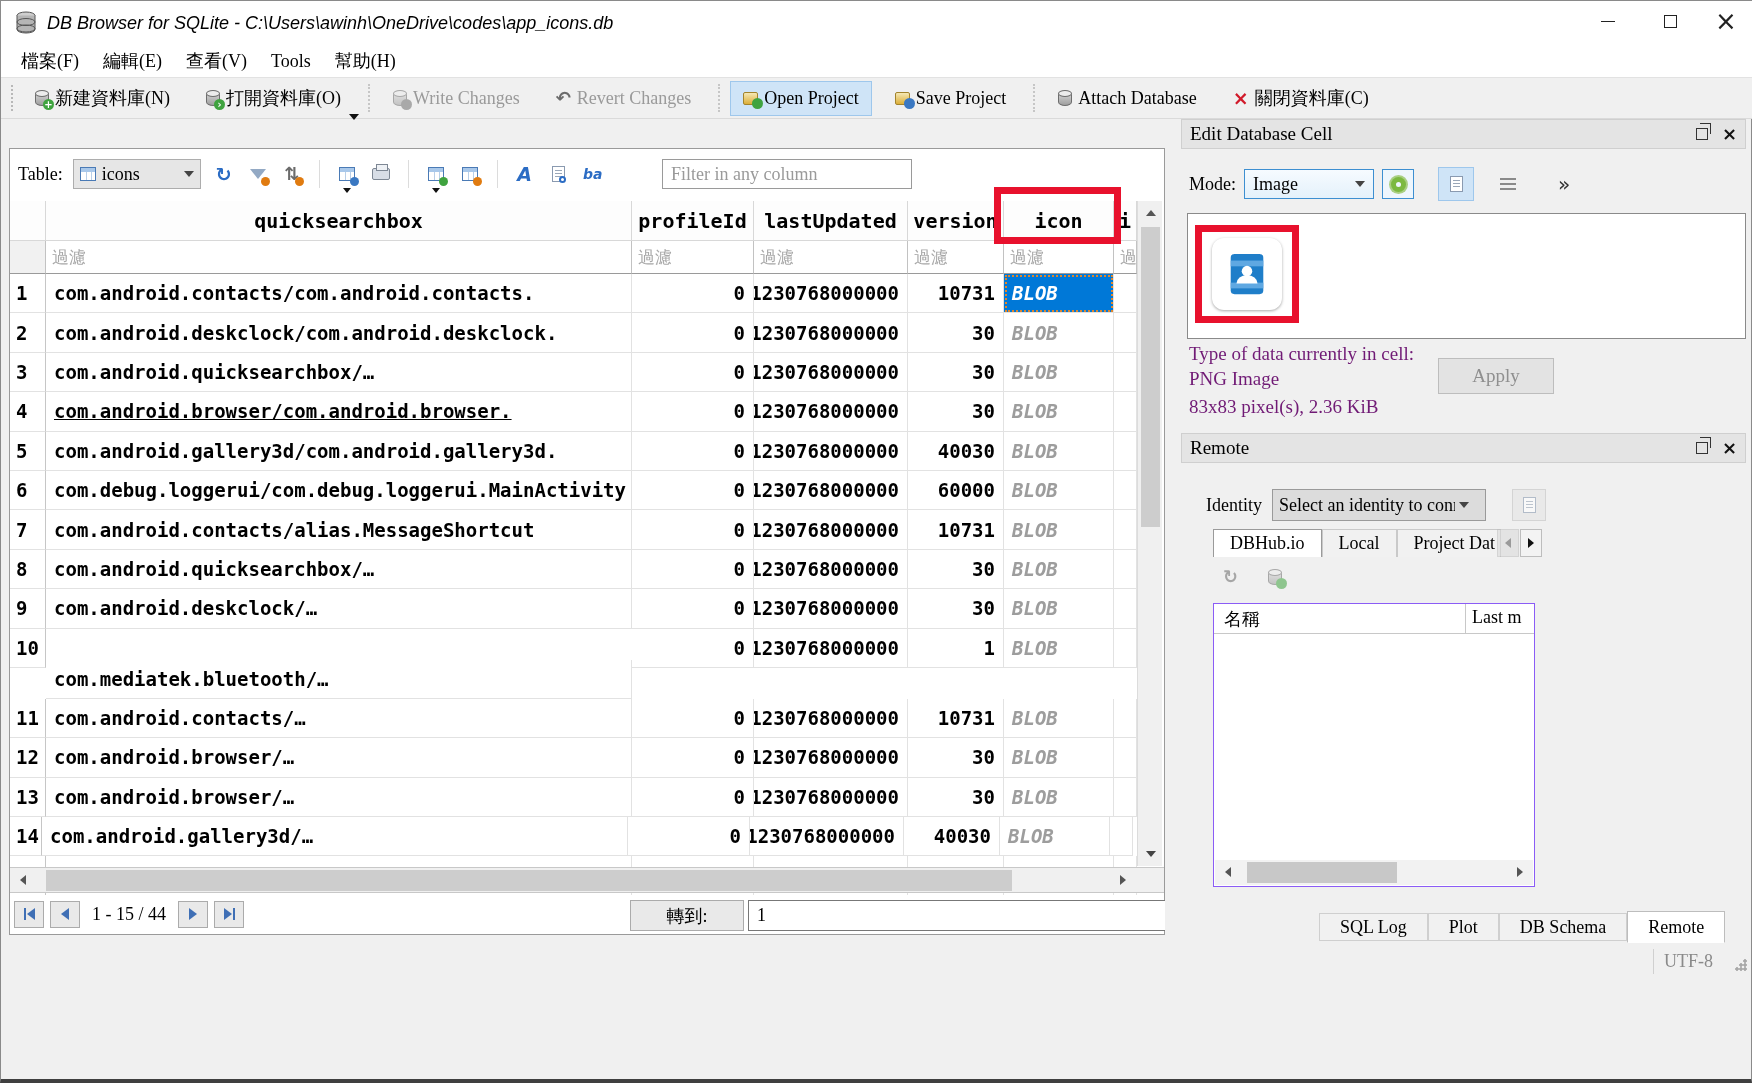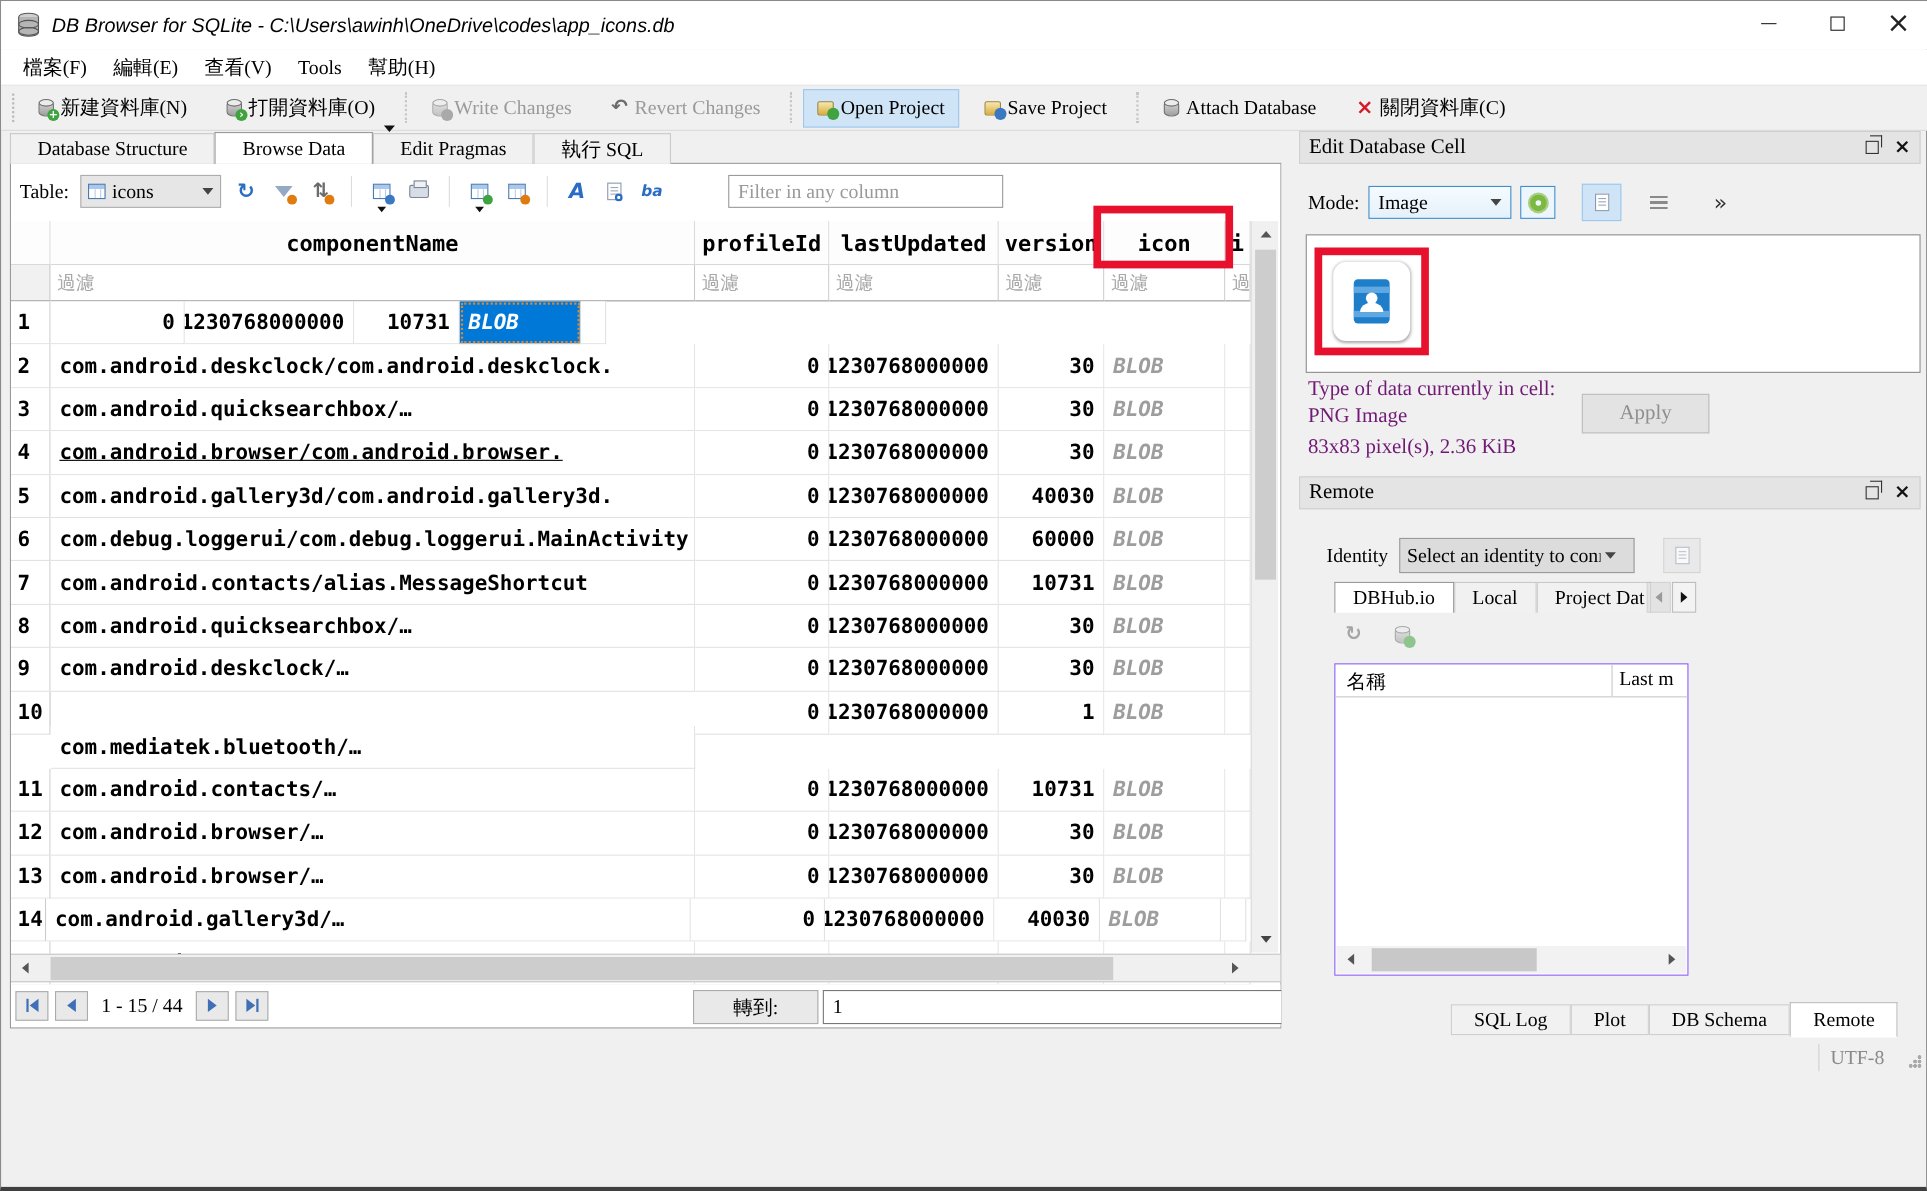--- a/index.html
+++ b/index.html
@@ -253,26 +253,20 @@
         <span>Attach Database</span>
       </div>
       <div class="tb-btn">
         <span style="position:relative;display:inline-flex;">
           <span class="x-ic">×</span>
         </span>
         <span>關閉資料庫(C)</span>
       </div>
     </div>
 
-  <div class="doc-tabs">
-      <div class="doc-tab">Database Structure</div>
-      <div class="doc-tab active">Browse Data</div>
-      <div class="doc-tab">Edit Pragmas</div>
-      <div class="doc-tab">執行 SQL</div>
-    </div>
 
   <div class="browse-panel">
     <div class="controls">
       <span class="lbl">Table:</span>
       <div class="tbl-combo">
         <span class="grid-ic"></span>
         <span>icons</span>
         <span class="combo-arrow tri-down"></span>
       </div>
       <span id="browse-icons" style="display:flex;align-items:center;gap:8px;">
@@ -318,39 +312,40 @@
           <span class="ctl-ic">
             <span class="glyph-blue" style="font-size:14px;font-style:italic;">ba</span>
           </span>
         </span>
       <input class="filter-input" placeholder="Filter in any column" style="">
     </div>
 
     <div class="tbl">
       <div class="trow" id="hdr-row">
           <div class="hcell" style="width:36px;"></div>
-          <div class="hcell" style="width:586px;">componentName</div>
+          <div class="hcell" style="width:586px;">quicksearchbox</div>
           <div class="hcell" style="width:122px;">profileId</div>
           <div class="hcell" style="width:154px;">lastUpdated</div>
           <div class="hcell" style="width:96px;">version</div>
           <div class="hcell" style="width:110px;">icon</div>
           <div class="hcell" style="width:23px;">i</div>
         </div>
       <div class="trow" id="filter-row">
           <div class="fcell rn" style="width:36px;"></div>
           <div class="fcell" style="width:586px;">過濾</div>
           <div class="fcell" style="width:122px;">過濾</div>
           <div class="fcell" style="width:154px;">過濾</div>
           <div class="fcell" style="width:96px;">過濾</div>
           <div class="fcell" style="width:110px;">過濾</div>
           <div class="fcell" style="width:23px;">過濾</div>
         </div>
       <div id="body-rows">
           <div class="trow">
             <div class="dcell rn" style="width:36px;">1</div>
+            <div class="dcell " style="width:586px;">com.android.contacts/com.android.contacts.</div>
             <div class="dcell num" style="width:122px;">0</div>
             <div class="dcell num" style="width:154px;">1230768000000</div>
             <div class="dcell num" style="width:96px;">10731</div>
             <div class="dcell  blob sel" style="width:110px;">BLOB</div>
             <div class="dcell " style="width:23px;"></div>
           </div>
           <div class="trow">
             <div class="dcell rn" style="width:36px;">2</div>
             <div class="dcell " style="width:586px;">com.android.deskclock/com.android.deskclock.</div>
             <div class="dcell num" style="width:122px;">0</div>

